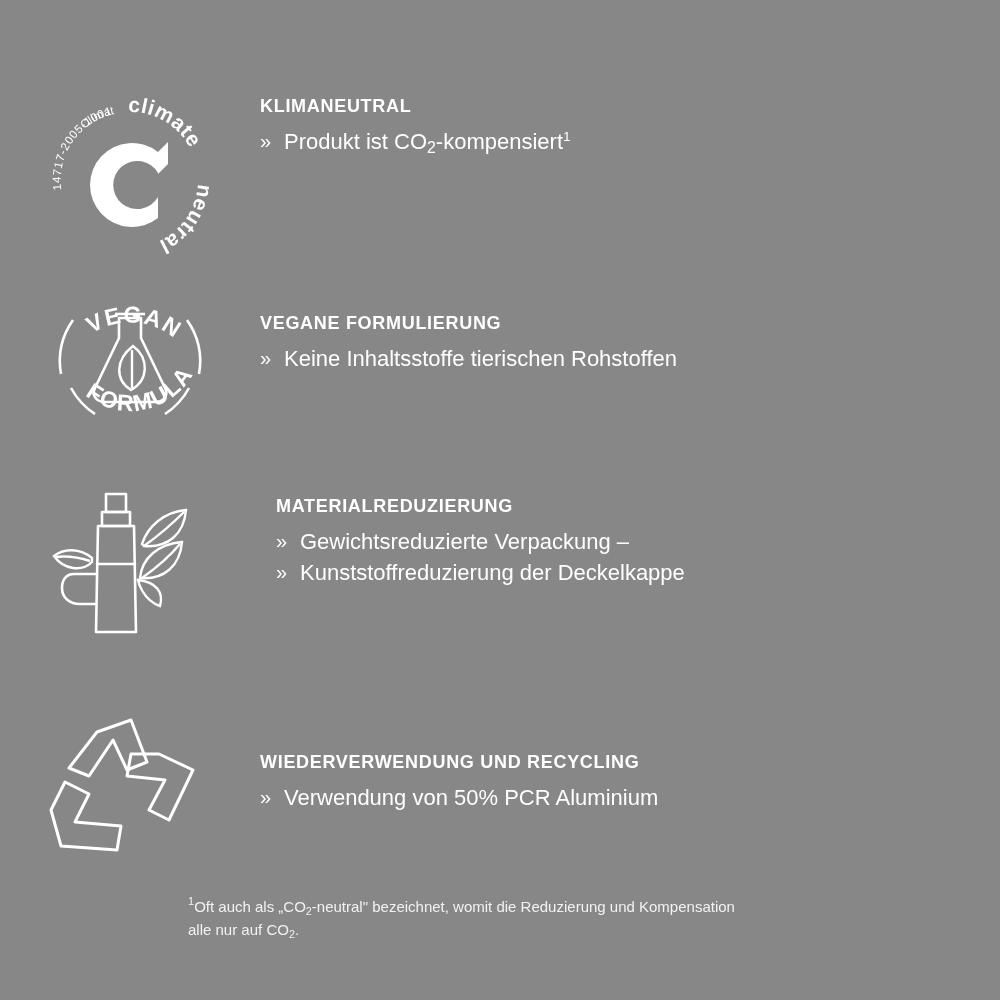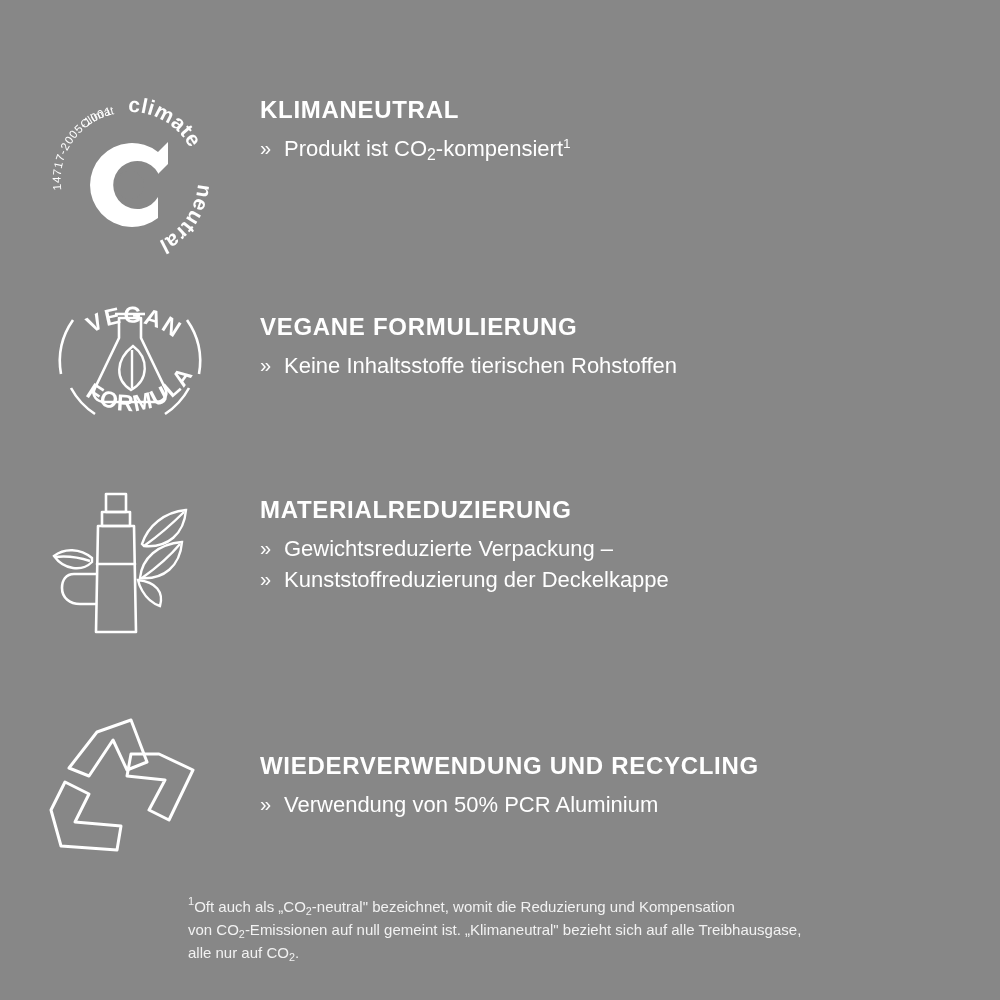--- a/index.html
+++ b/index.html
@@ -38,21 +38,21 @@
     min-width: 260px;
     display: flex;
     justify-content: center;
     align-items: flex-start;
     padding-top: 4px;
   }
   .text-cell {
     padding-top: 4px;
   }
   .feature-title {
-    font-size: 24px;
+    font-size: 18px;
     font-weight: bold;
     letter-spacing: 0.7px;
     line-height: 1.2;
     margin: 0 0 8px 0;
     white-space: nowrap;
   }
   .bullet-line {
     display: flex;
     align-items: flex-start;
     font-size: 22px;
@@ -73,21 +73,21 @@
   }
   .bullet-continuation {
     padding-left: 24px;
     font-size: 22px;
     line-height: 1.42;
   }
 
   
   #row-climate   { top: 86px; }
   #row-vegan     { top: 258px; }
-  #row-material  { top: 478px; }
+  #row-material  { top: 478px; gap: 16px; }
   #row-recycling { top: 706px; }
 
   #row-climate  .text-cell { padding-top: 10px; }
   #row-vegan    .text-cell { padding-top: 55px; }
   #row-material .text-cell { padding-top: 18px; }
   #row-recycling .text-cell { padding-top: 46px; }
 
   .footnote {
     position: absolute;
     left: 188px;
@@ -272,17 +272,16 @@
           <span class="bullet-mark">»</span>
           <span class="bullet-text">Verwendung von 50% PCR Aluminium</span>
         </div>
       </div>
     </div>
 
   </div>
 
   <div class="footnote">
     <div><sup>1</sup><span>Oft auch als „CO</span><sub class="chem">2</sub><span>-neutral" bezeichnet, womit die Reduzierung und Kompensation</span></div>
-    <div><span>von CO</span><sub class="chem">2</sub><span>-Emissionen auf null gemeint ist. „Klimaneutral" bezieht sich auf alle Treibhausgase,</span></div>
     <div><span>alle nur auf CO</span><sub class="chem">2</sub><span>.</span></div>
   </div>
 
 </div>
 
 </body></html>

